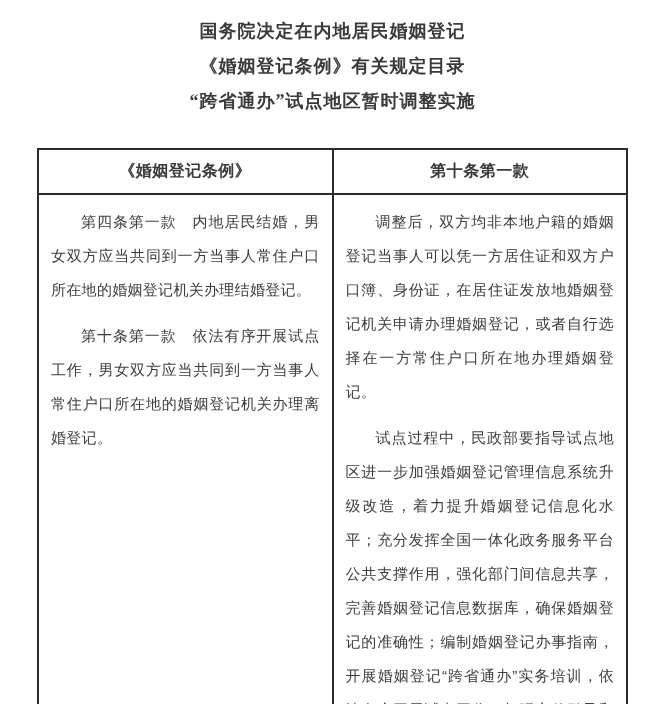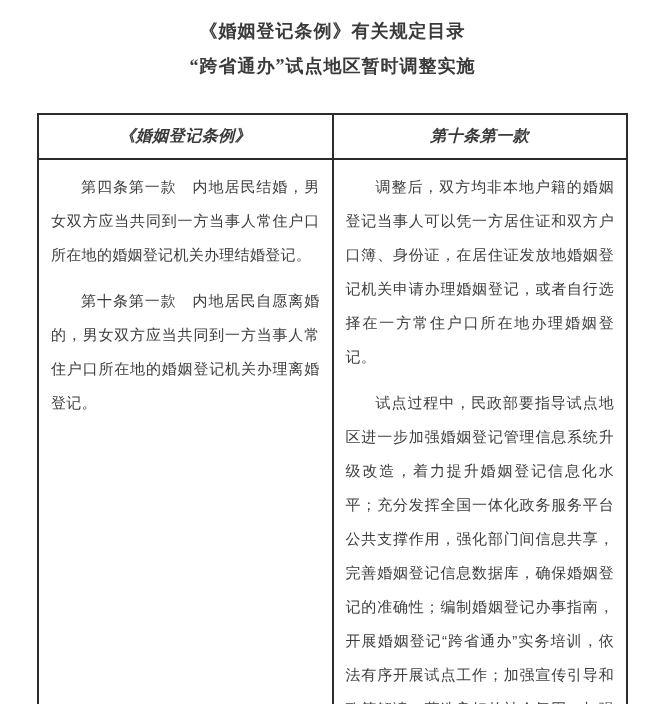--- a/index.html
+++ b/index.html
@@ -39,21 +39,20 @@
     box-sizing: border-box;
   }
   table.doc-table th {
     font-family: "Liberation Sans", sans-serif;
     font-weight: bold;
     font-size: 16px;
     color: #3a3a3a;
     text-align: center;
     padding: 11px 4px;
     letter-spacing: 0.5px;
-    font-style: italic;
   }
   table.doc-table td {
     vertical-align: top;
     height: 462px;
     padding: 2px 12px 14px 12px;
     font-size: 15px;
     line-height: 34px;
     text-align: justify;
     color: #3d3d3d;
     letter-spacing: 0.3px;
@@ -62,36 +61,37 @@
     margin: 8px 0 12px 0;
     text-indent: 2em;
   }
 </style>
 </head>
 <body>
 
 <div class="page">
 
   <div class="doc-title">
+    <div>国务院决定在内地居民婚姻登记</div>
     <div>《婚姻登记条例》有关规定目录</div>
     <div>“跨省通办”试点地区暂时调整实施</div>
   </div>
 
   <table class="doc-table">
     <thead>
       <tr>
         <th>《婚姻登记条例》</th>
         <th>第十条第一款</th>
       </tr>
     </thead>
     <tbody>
       <tr>
         <td>
           <p>第四条第一款　内地居民结婚，男女双方应当共同到一方当事人常住户口所在地的婚姻登记机关办理结婚登记。</p>
-          <p>第十条第一款　内地居民自愿离婚的，男女双方应当共同到一方当事人常住户口所在地的婚姻登记机关办理离婚登记。</p>
+          <p>第十条第一款　依法有序开展试点工作，男女双方应当共同到一方当事人常住户口所在地的婚姻登记机关办理离婚登记。</p>
         </td>
         <td>
           <p>调整后，双方均非本地户籍的婚姻登记当事人可以凭一方居住证和双方户口簿、身份证，在居住证发放地婚姻登记机关申请办理婚姻登记，或者自行选择在一方常住户口所在地办理婚姻登记。</p>
           <p>试点过程中，民政部要指导试点地区进一步加强婚姻登记管理信息系统升级改造，着力提升婚姻登记信息化水平；充分发挥全国一体化政务服务平台公共支撑作用，强化部门间信息共享，完善婚姻登记信息数据库，确保婚姻登记的准确性；编制婚姻登记办事指南，开展婚姻登记“跨省通办”实务培训，依法有序开展试点工作；加强宣传引导和政策解读，营造良好的社会氛围；加强调查研究，及时发现和解决突出问题，防范和化解各种风险。</p>
         </td>
       </tr>
     </tbody>
   </table>
 
 </div>

